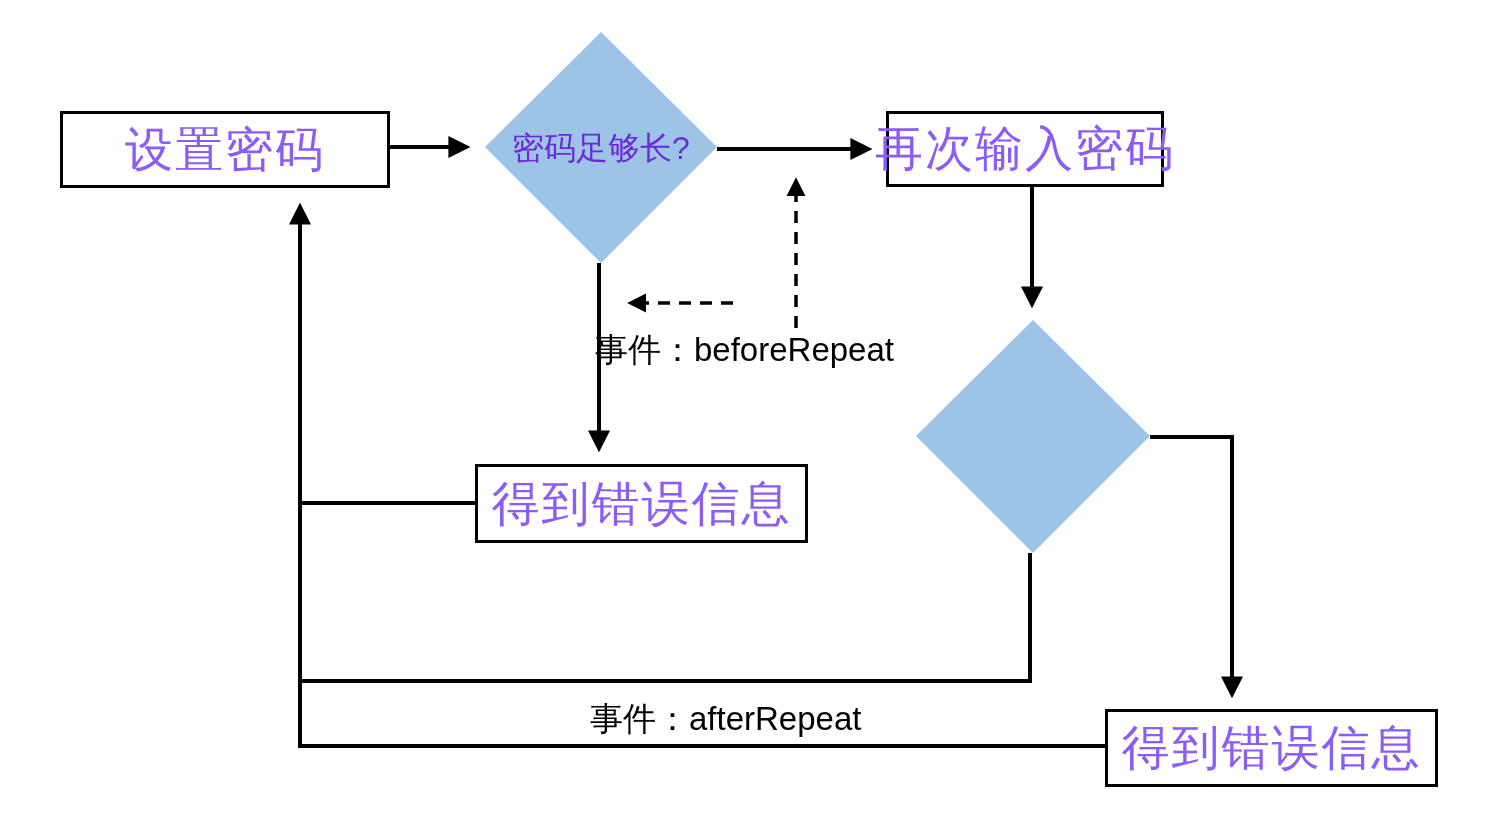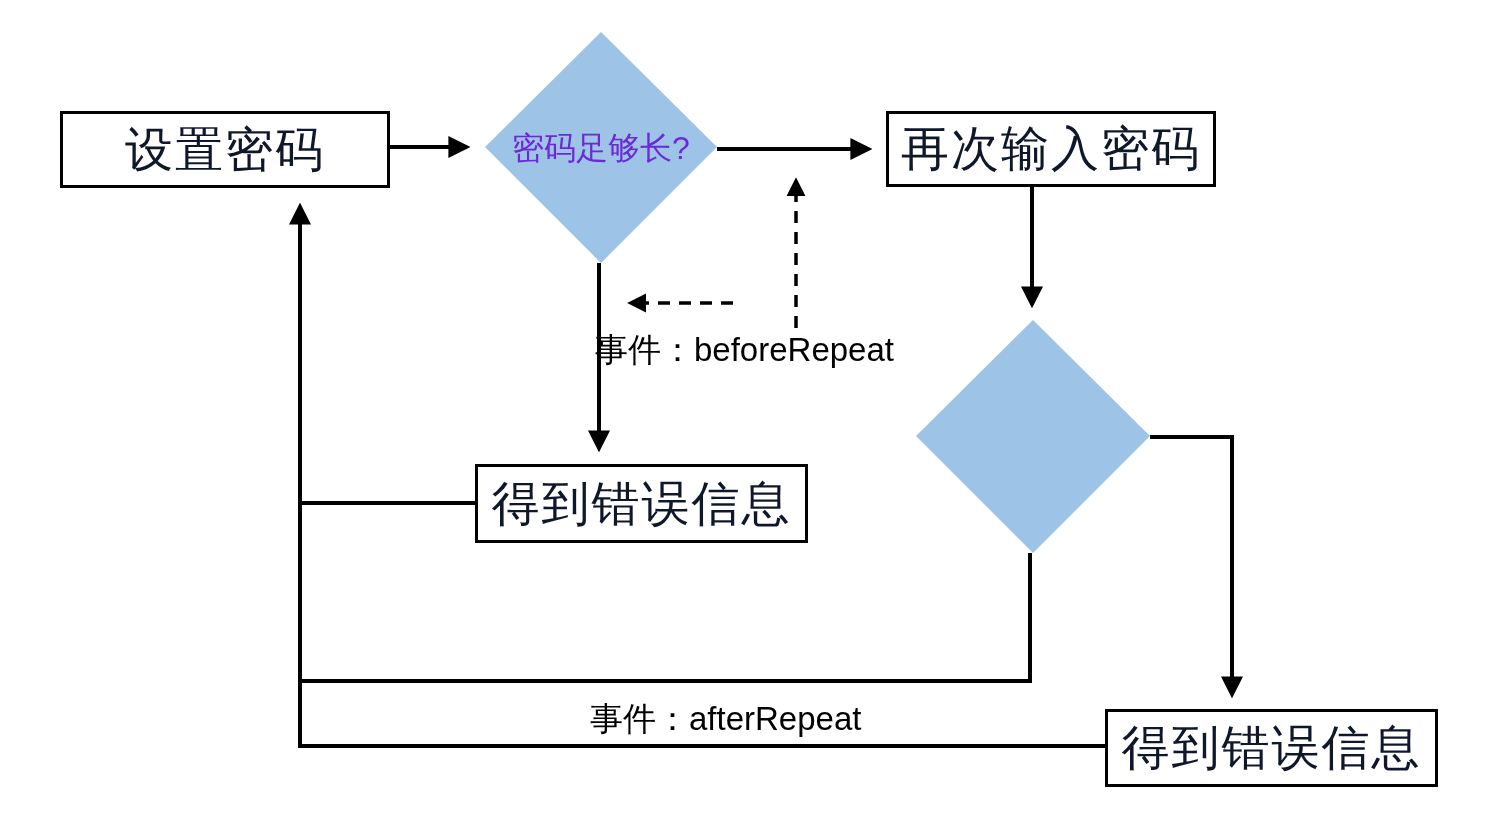--- a/index.html
+++ b/index.html
@@ -22,21 +22,21 @@
   }
   .process-box {
     position: absolute;
     box-sizing: border-box;
     border: 3px solid #000000;
     background: #ffffff;
     display: flex;
     align-items: center;
     justify-content: center;
     font-size: 48px;
-    color: #0f172a;
+    color: #8b5cf6;
     white-space: nowrap;
     letter-spacing: 2px;
   }
   .diamond-label {
     position: absolute;
     display: flex;
     align-items: center;
     justify-content: center;
     font-size: 32px;
     color: #6d28d9;
@@ -74,21 +74,21 @@
     <path d="M1105,746 L300,746" stroke="#000000" stroke-width="4" fill="none"></path>
     <path d="M475,503 L300,503" stroke="#000000" stroke-width="4" fill="none"></path>
     <path d="M300,748 L300,207" stroke="#000000" stroke-width="4" fill="none" marker-end="url(#arrow)"></path>
 
     <path d="M733,303 L631,303" stroke="#000000" stroke-width="3.5" fill="none" stroke-dasharray="12 9" marker-end="url(#arrow)"></path>
     <path d="M796,328 L796,181" stroke="#000000" stroke-width="3.5" fill="none" stroke-dasharray="12 9" marker-end="url(#arrow)"></path>
   </svg>
 
   <div class="process-box" style="left:60px; top:111px; width:330px; height:77px;">设置密码</div>
 
-  <div class="process-box" style="left:886px; top:111px; width:330px; height:76px;">再次输入密码</div>
+  <div class="process-box" style="left:886px; top:111px; width:278px; height:76px;">再次输入密码</div>
 
   <div class="process-box" style="left:475px; top:464px; width:333px; height:79px;">得到错误信息</div>
 
   <div class="process-box" style="left:1105px; top:709px; width:333px; height:78px;">得到错误信息</div>
 
   <div class="diamond-label" style="left:485px; top:34px; width:232px; height:229px;">密码足够长?</div>
 
 
   <div class="event-label" style="left:595px; top:328px;">事件：beforeRepeat</div>
 

